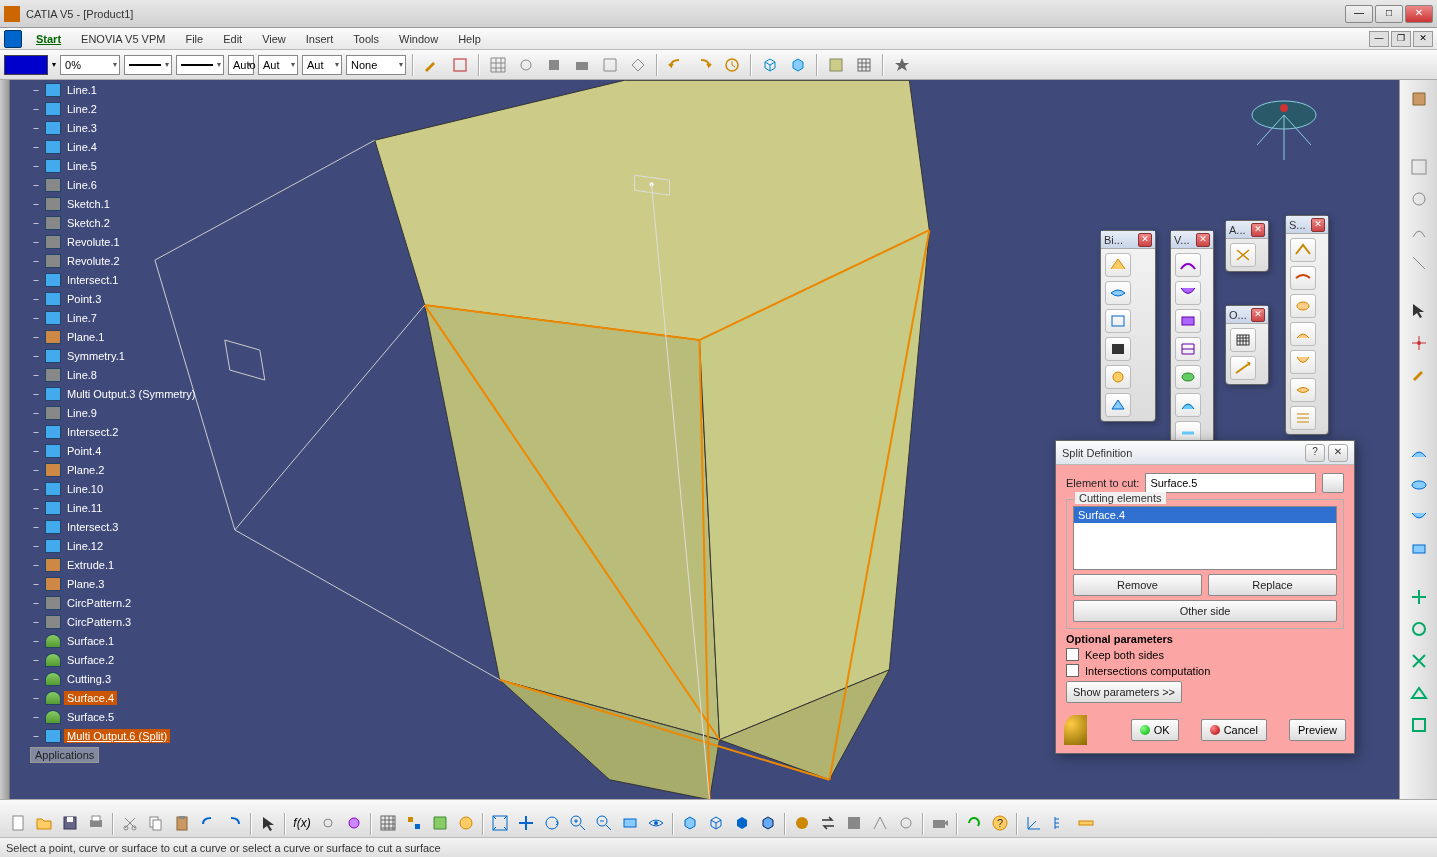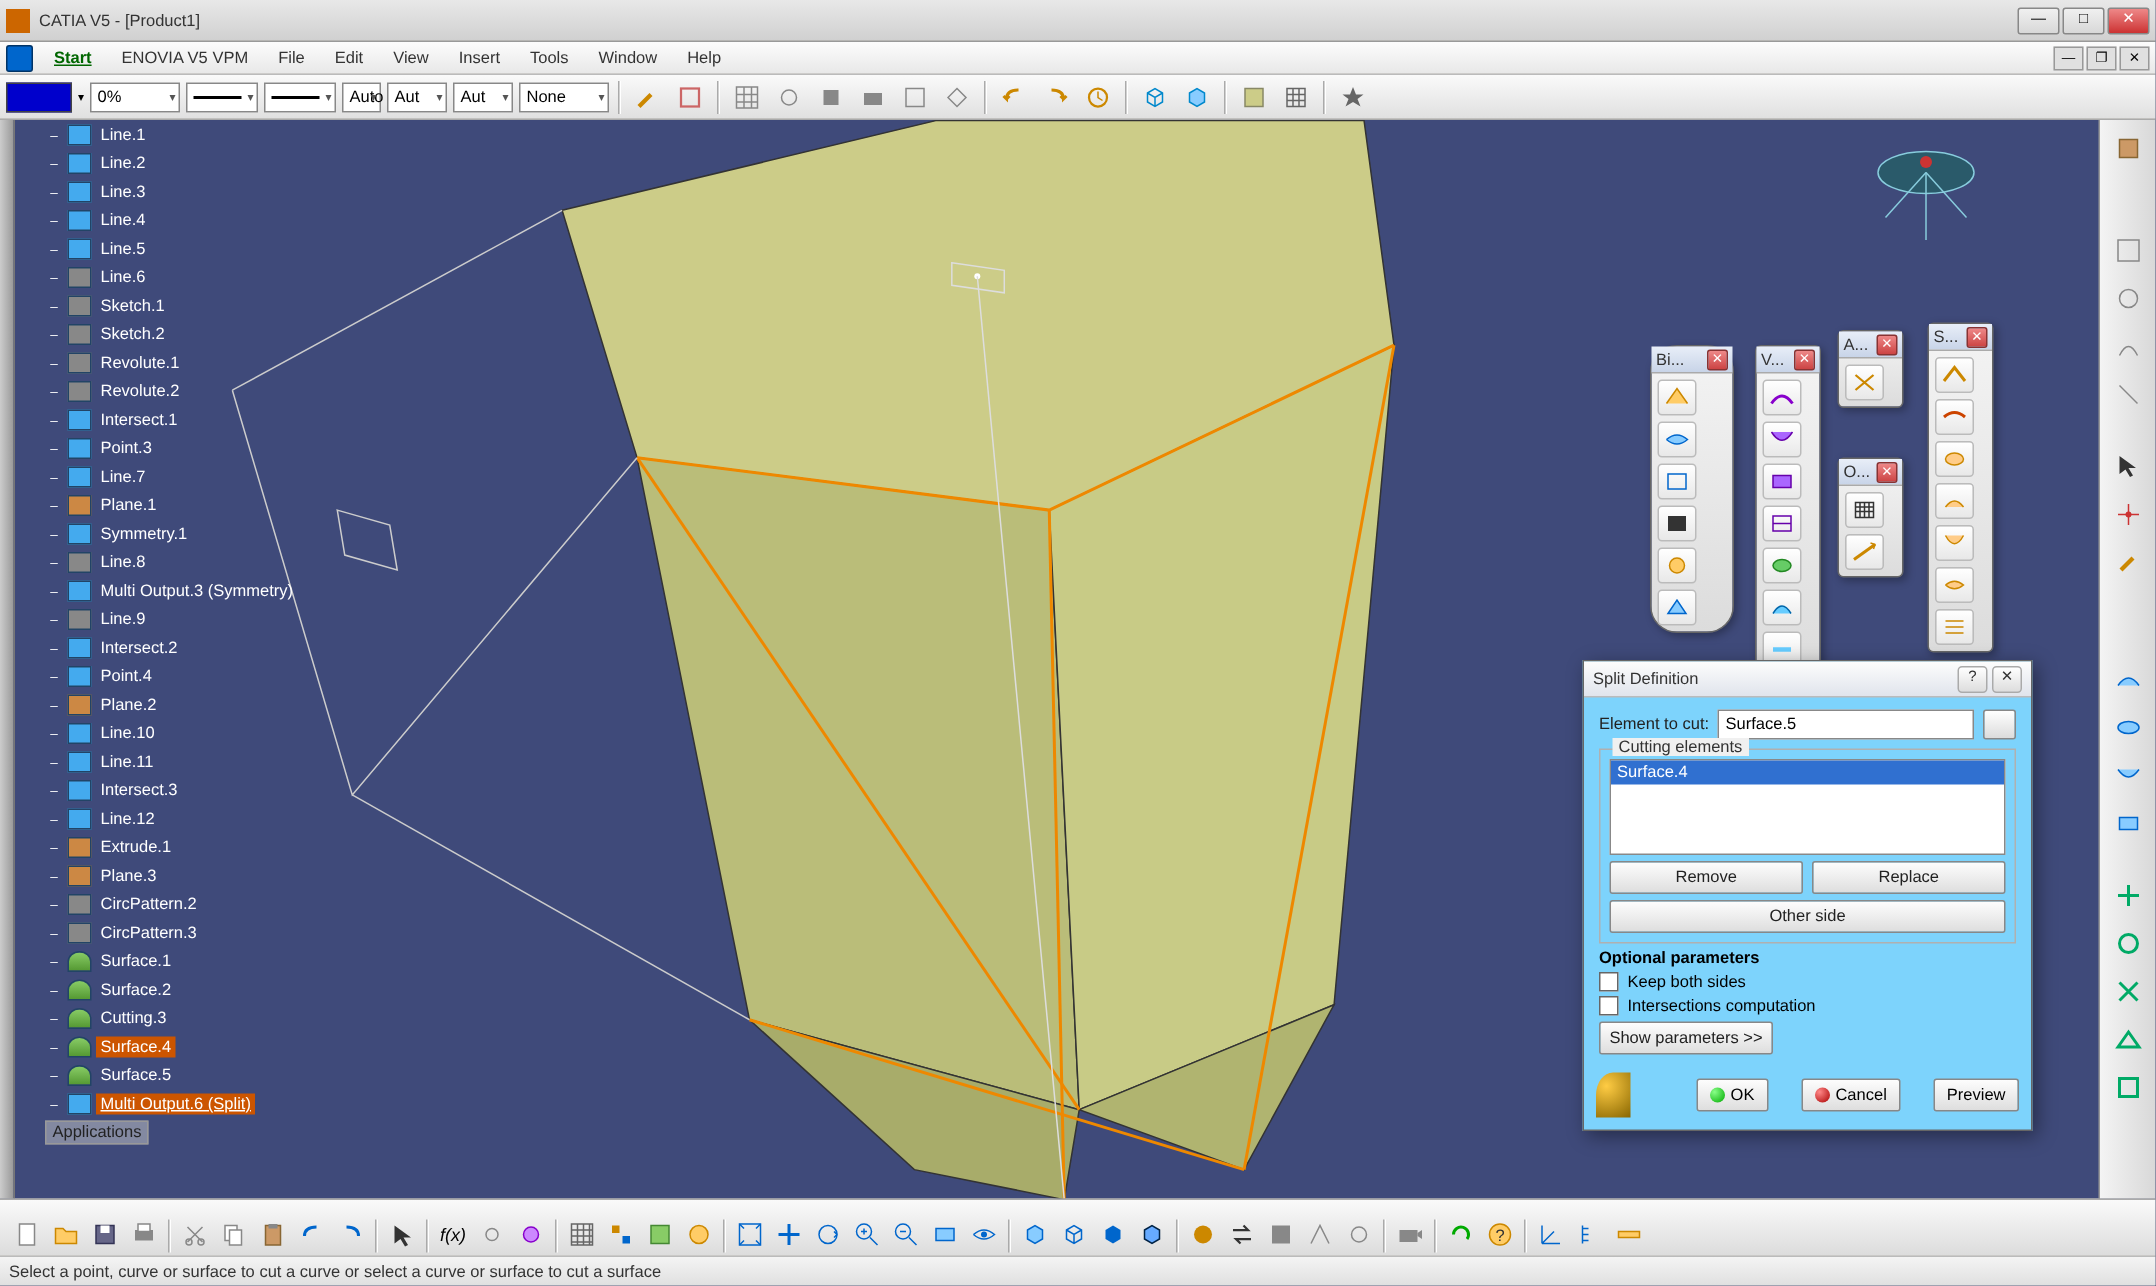--- a/index.html
+++ b/index.html
@@ -58,21 +58,21 @@
 .applications { background: rgba(200,200,200,0.5); border: 1px solid #999; padding: 1px 4px; color: #222; display: inline-block; }
 
 
 .palette { position: absolute; background: linear-gradient(#f4f4f4,#dcdcdc); border: 1px solid #666; border-radius: 4px; box-shadow: 2px 2px 6px rgba(0,0,0,.3); }
 .pal-hdr { height: 18px; background: linear-gradient(#e8eef8,#c8d4e8); display: flex; align-items: center; padding: 0 3px; border-bottom: 1px solid #aaa; font-size: 10px; color: #333; }
 .pal-hdr .pclose { margin-left: auto; width: 14px; height: 14px; background: linear-gradient(#e88,#c44); border: 1px solid #833; border-radius: 2px; color: #fff; text-align: center; font-size: 9px; line-height: 11px; }
 .pal-body { padding: 4px; display: flex; flex-direction: column; gap: 4px; }
 .palbtn { width: 26px; height: 24px; border: 1px solid #bbb; border-radius: 3px; background: linear-gradient(#fff,#e8e8e8); display: flex; align-items: center; justify-content: center; }
 
 
-.dialog { position: absolute; background: #7dd3fc; border: 1px solid #666; box-shadow: 3px 3px 12px rgba(0,0,0,.4); }
+.dialog { position: absolute; background: #fca5a5; border: 1px solid #666; box-shadow: 3px 3px 12px rgba(0,0,0,.4); }
 .dlg-title { height: 24px; background: linear-gradient(#fdfdfd,#e0e4ec); display: flex; align-items: center; padding: 0 6px; border-bottom: 1px solid #bbb; color: #333; }
 .dlg-title .spacer { flex: 1; }
 .dlg-sys { width: 20px; height: 18px; border: 1px solid #aaa; border-radius: 3px; margin-left: 3px; text-align: center; font-size: 10px; line-height: 14px; background: linear-gradient(#fff,#ddd); }
 .dlg-body { padding: 8px 10px; }
 .dlg-row { display: flex; align-items: center; gap: 6px; margin-bottom: 6px; }
 .dlg-row label { color: #222; text-align: right; }
 .txtfield { flex: 1; height: 20px; background: #fff; border: 1px solid #888; padding: 0 4px; display: flex; align-items: center; }
 .iconbtn { width: 22px; height: 20px; border: 1px solid #888; background: linear-gradient(#fff,#dcdcdc); border-radius: 2px; }
 .groupbox { border: 1px solid #b0b0b0; padding: 6px; margin-bottom: 4px; position: relative; }
 .groupbox > .legend { position: absolute; top: -8px; left: 8px; background: #f0f0f0; padding: 0 4px; color: #333; }
@@ -454,21 +454,21 @@
         <div class="treerow hl2">
           <span class="exp">–</span>
           <span class="ticon pt"></span>
           <span class="lbl">Multi Output.6 (Split)</span>
         </div>
         <div class="treerow">
           <span class="applications">Applications</span>
         </div>
       </div>
 
-    <div class="palette" style="left:1090px; top:150px; width:56px;border-radius:18px;">
+    <div class="palette" style="left:1090px; top:150px; width:56px;">
       <div class="pal-hdr">
           <span>Bi...</span>
           <div class="pclose">✕</div>
         </div>
       <div class="pal-body">
         <div class="palbtn">
             <svg width="18" height="16">
               <path d="M2 12 L9 2 L16 12" fill="#fc6" stroke="#c80"></path>
             </svg>
           </div>

